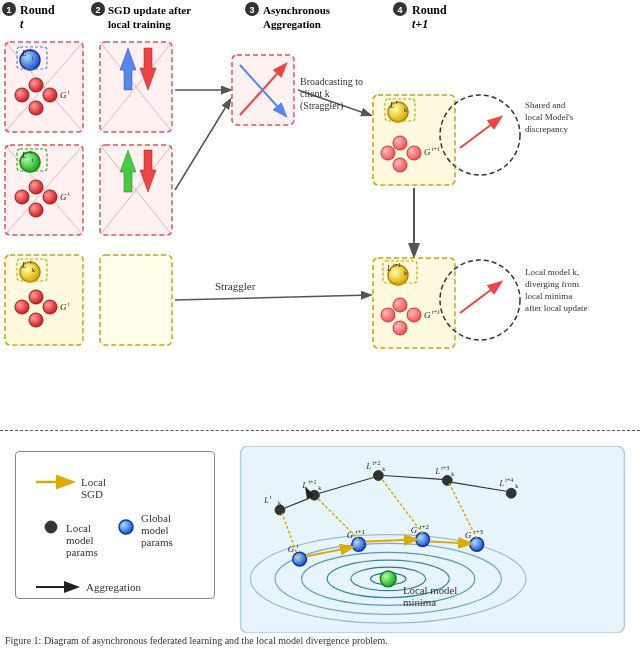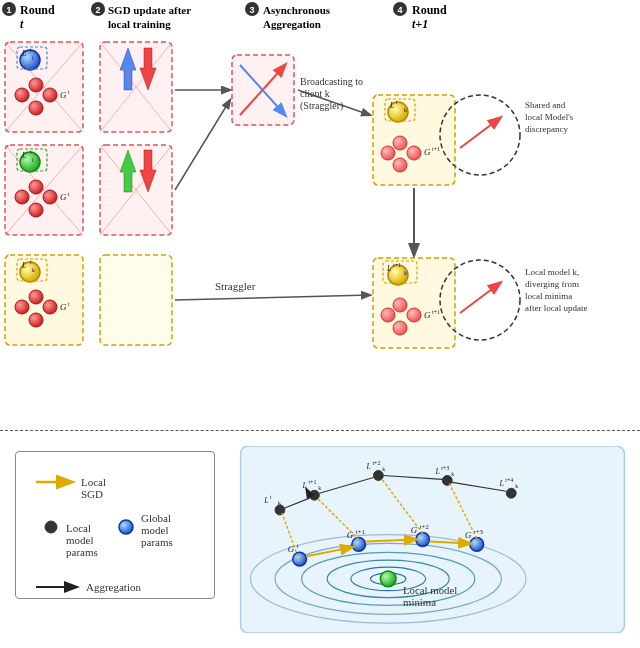--- a/index.html
+++ b/index.html
@@ -394,14 +394,15 @@
           </radialGradient>
           <radialGradient id="greenGrad2" cx="35%" cy="35%" r="65%">
             <stop offset="0%" stop-color="#aaffaa"></stop>
             <stop offset="100%" stop-color="#22aa22"></stop>
           </radialGradient>
         </defs>
       </svg>
     </div>
   </div>
 
+  <div style="position:absolute; bottom:2px; left:5px; font-size:10px; font-family:'Times New Roman',serif; color:#333;">Figure 1: Diagram of asynchronous federated learning and the local model divergence problem.</div>
 
 </div>
 
 </body></html>

